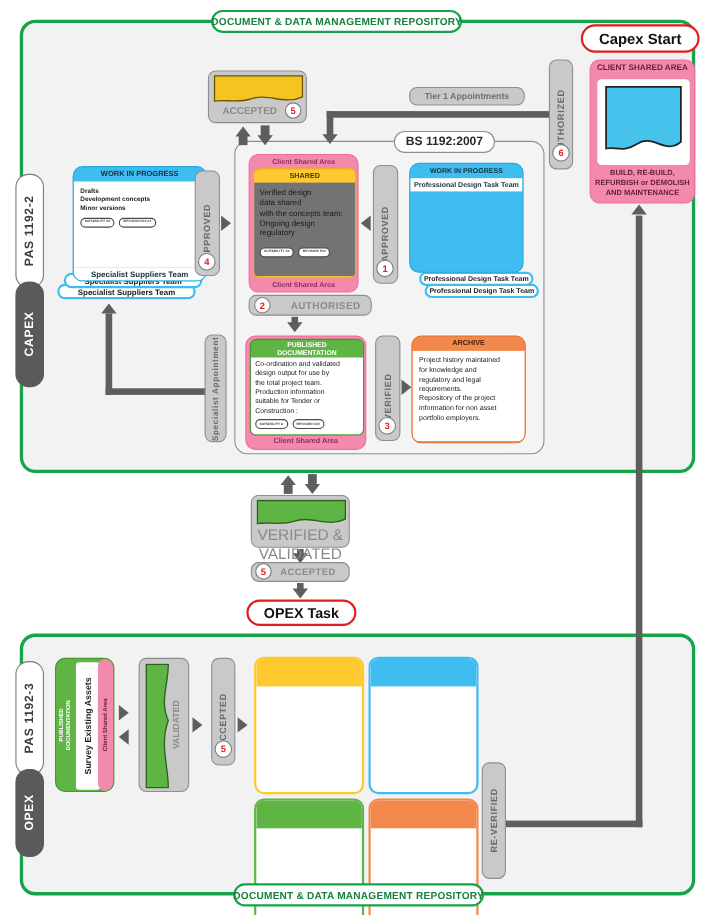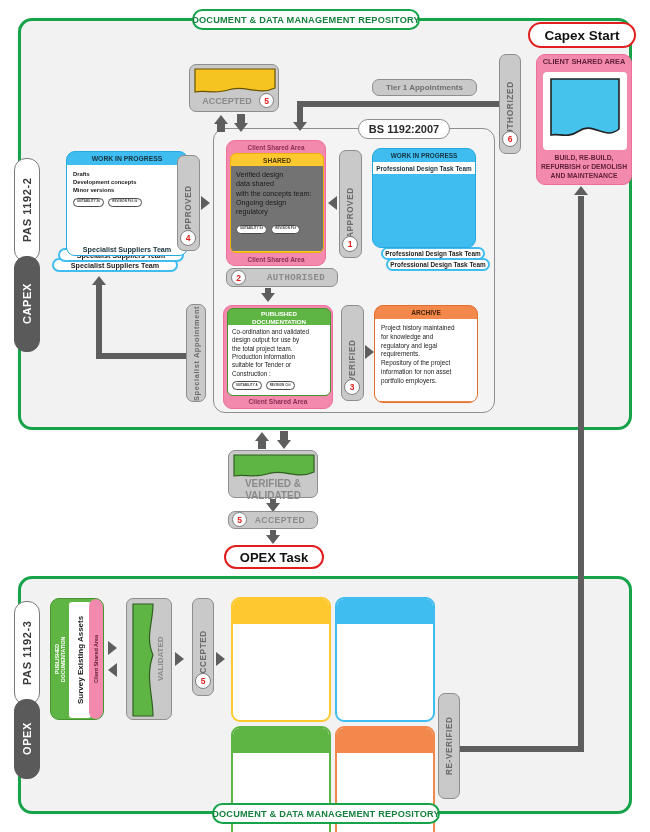--- a/index.html
+++ b/index.html
@@ -326,21 +326,21 @@
 
 <div class="stacklabel" style="left:386px; top:258px; width:104px; height:13px; font-size:6.4px;">Professional Design Task Team</div>
 <div class="stacklabel" style="left:381px; top:247px; width:104px; height:13px; font-size:6.4px;">Professional Design Task Team</div>
 
 <div class="panel" style="left:372px; top:148px; width:104px; height:100px; background:#3fbdf1; border:1.8px solid #25a9e0;">
   <div class="hdr" style="height:13px; font-size:6.4px; color:#17313d;">WORK IN PROGRESS</div>
   <div class="ftr" style="height:12px; font-size:6.4px; color:#17313d; background:#fff;">Professional Design Task Team</div>
 </div>
 
 <div class="gate" style="left:226px; top:268px; width:112px; height:19px;">
-  <div class="gate-h-label" style="font-size:9px; padding-left:28px;font-family:Liberation Mono, monospace;">AUTHORISED</div>
+  <div class="gate-h-label" style="font-size:9px; padding-left:28px;">AUTHORISED</div>
 </div>
 <div class="numcirc" style="left:231px; top:270px; width:15px; height:15px; font-size:8.5px;">2</div>
 <div class="line" style="left:265px; top:288px; width:6px; height:8px;"></div>
 <div class="arrow ar-down" style="left:261px; top:293px;"></div>
 
 <div class="panel" style="left:223px; top:305px; width:110px; height:104px; background:#f489ae; border:1.6px solid #ef6d9c;">
   <div style="position:absolute; left:3px; top:2px; width:104px; height:88px; background:#5fb544; border:1.6px solid #46952f; border-radius:6px; overflow:hidden;">
     <div style="height:16px; text-align:center; font-size:6.2px; font-weight:bold; color:#ffffff; line-height:1.25; padding-top:1px;">
       <div>PUBLISHED</div>
       <div>DOCUMENTATION</div>
@@ -388,21 +388,21 @@
 <div class="ie-box" style="left:228px; top:450px; width:90px; height:48px;">
   <div class="flagwrap" style="left:4px; top:3px;">
     <svg width="82" height="26" viewBox="0 0 82 26">
       <path d="M1,1 L81,1 L81,18 C64,26 50,14 34,20 C22,24 10,20 1,22 Z" fill="#5fb544" stroke="#2f5f1f" stroke-width="1.2"></path>
     </svg>
   </div>
   <div style="position:absolute; left:6px; top:5px; width:80px; font-size:6.6px; font-weight:bold; color:#1c1c1c; line-height:1.25;">
     <div>Information Exchange</div>
     <div>7</div>
   </div>
-  <div style="position:absolute; left:0; top:27px; width:100%; text-align:center; font-size:10px; font-weight:bold; color:#8a8a8a; line-height:1.2;">
+  <div style="position:absolute; left:0; top:27px; width:100%; text-align:center; font-size:14px; font-weight:normal; color:#8a8a8a; line-height:1.2;">
     <div>VERIFIED &amp;</div>
     <div>VALIDATED</div>
   </div>
 </div>
 
 <div class="line" style="left:270px; top:499px; width:6px; height:7px;"></div>
 <div class="arrow ar-down" style="left:266px; top:503px;"></div>
 
 <div class="gate" style="left:228px; top:511px; width:90px; height:18px;">
   <div class="gate-h-label" style="font-size:8.6px; padding-left:14px;">ACCEPTED</div>

